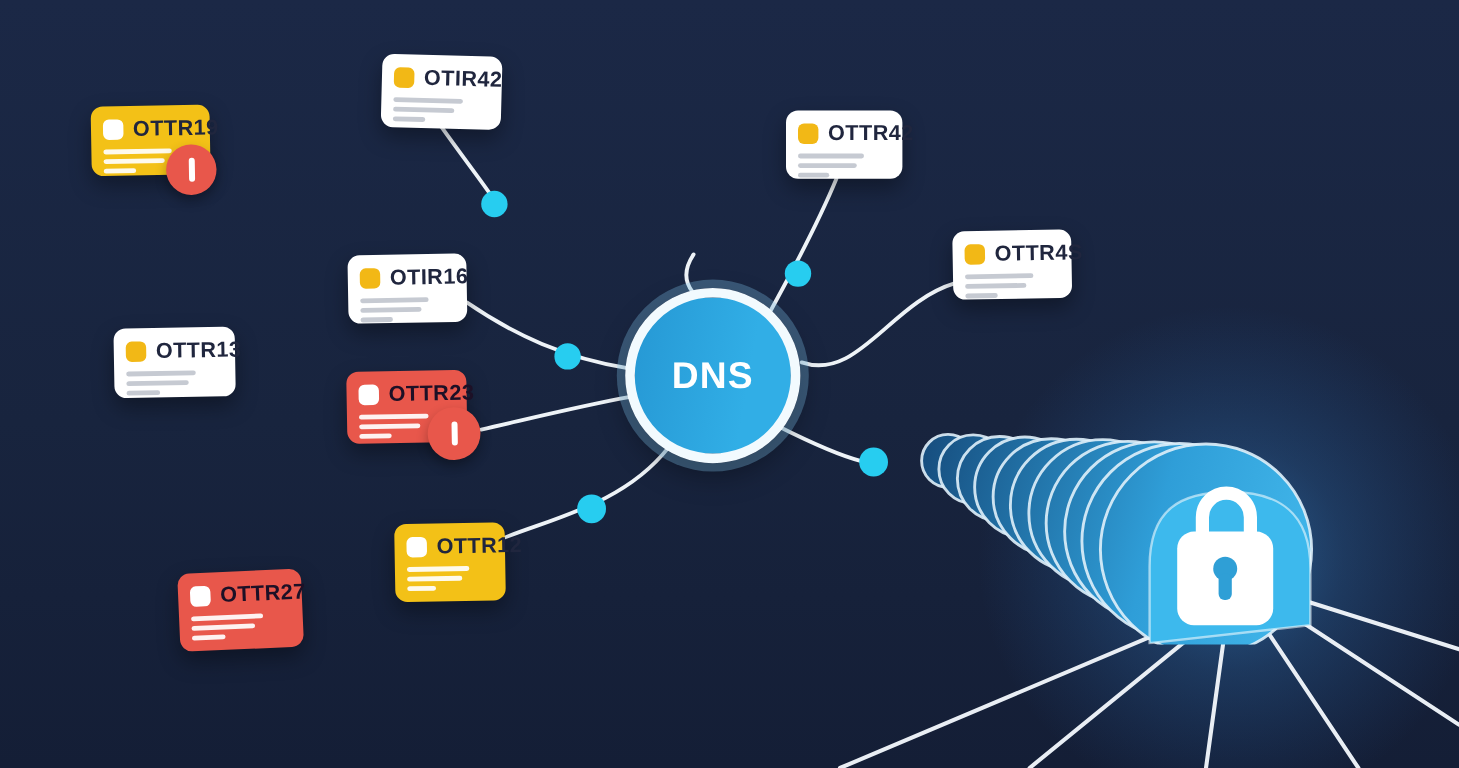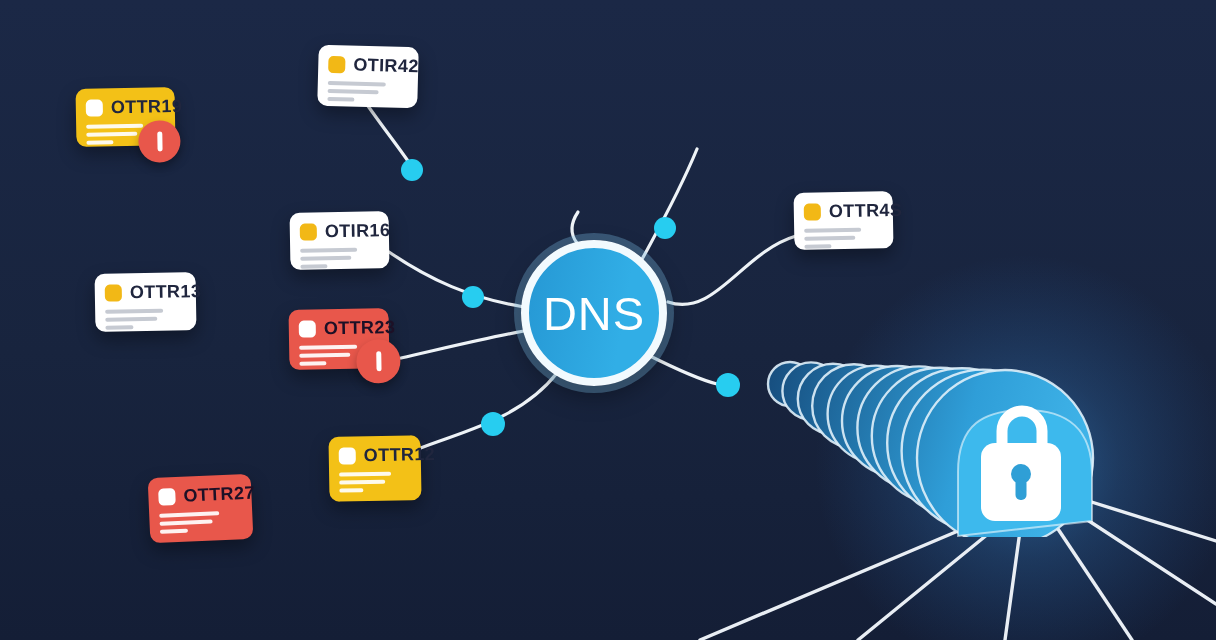--- a/index.html
+++ b/index.html
@@ -62,21 +62,21 @@
   .patch .lockbody{display:block;width:24px;height:16px;border:3.5px solid #fff;border-radius:4px;margin-top:-1px;}
 
   
   .dns{
     position:absolute;left:521px;top:240px;width:130px;height:130px;border-radius:50%;
     background:linear-gradient(100deg,#2698d4 0%,#31aee6 70%);
     border:8px solid #f2fafe;
     box-shadow:0 0 0 7px rgba(130,200,238,.30), 0 10px 24px rgba(0,0,0,.35);
     display:flex;align-items:center;justify-content:center;z-index:6;
   }
-  .dns span{color:#fff;font-size:47px;font-weight:normal;letter-spacing:1px;}
+  .dns span{color:#fff;font-size:31px;font-weight:bold;letter-spacing:1px;}
 
   .r-n1{transform:rotate(-1deg);}
   .r-n2{transform:rotate(-2.5deg);}
   .r-p1{transform:rotate(1.5deg);}
 </style>
 </head>
 <body>
 
 <div class="stage">
 
@@ -178,20 +178,31 @@
       <span class="title">OTIR42</span>
       </div>
     <div class="bars">
         <i class="bar b1"></i>
         <i class="bar b2"></i>
         <i class="bar b3"></i>
       </div>
   </div>
 
 
+  <div class="card white" style="left:655px;top:92px;width:97px;height:57px;">
+    <div class="head">
+        <span class="icon-sq"></span>
+      <span class="title">OTTR42</span>
+      </div>
+    <div class="bars">
+        <i class="bar b1"></i>
+        <i class="bar b2"></i>
+        <i class="bar b3"></i>
+      </div>
+  </div>
 
   <div class="card white r-n1" style="left:794px;top:192px;width:99px;height:57px;">
     <div class="head">
         <span class="icon-sq"></span>
       <span class="title">OTTR4S</span>
       </div>
     <div class="bars">
         <i class="bar b1"></i>
         <i class="bar b2"></i>
         <i class="bar b3"></i>

